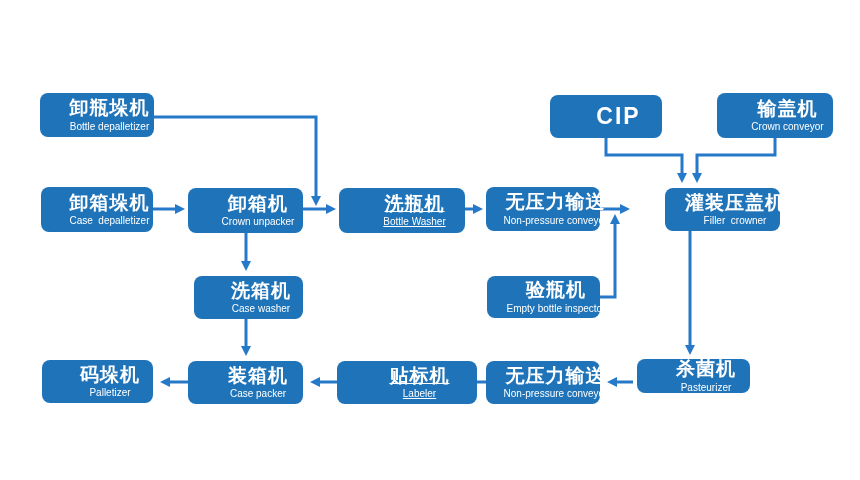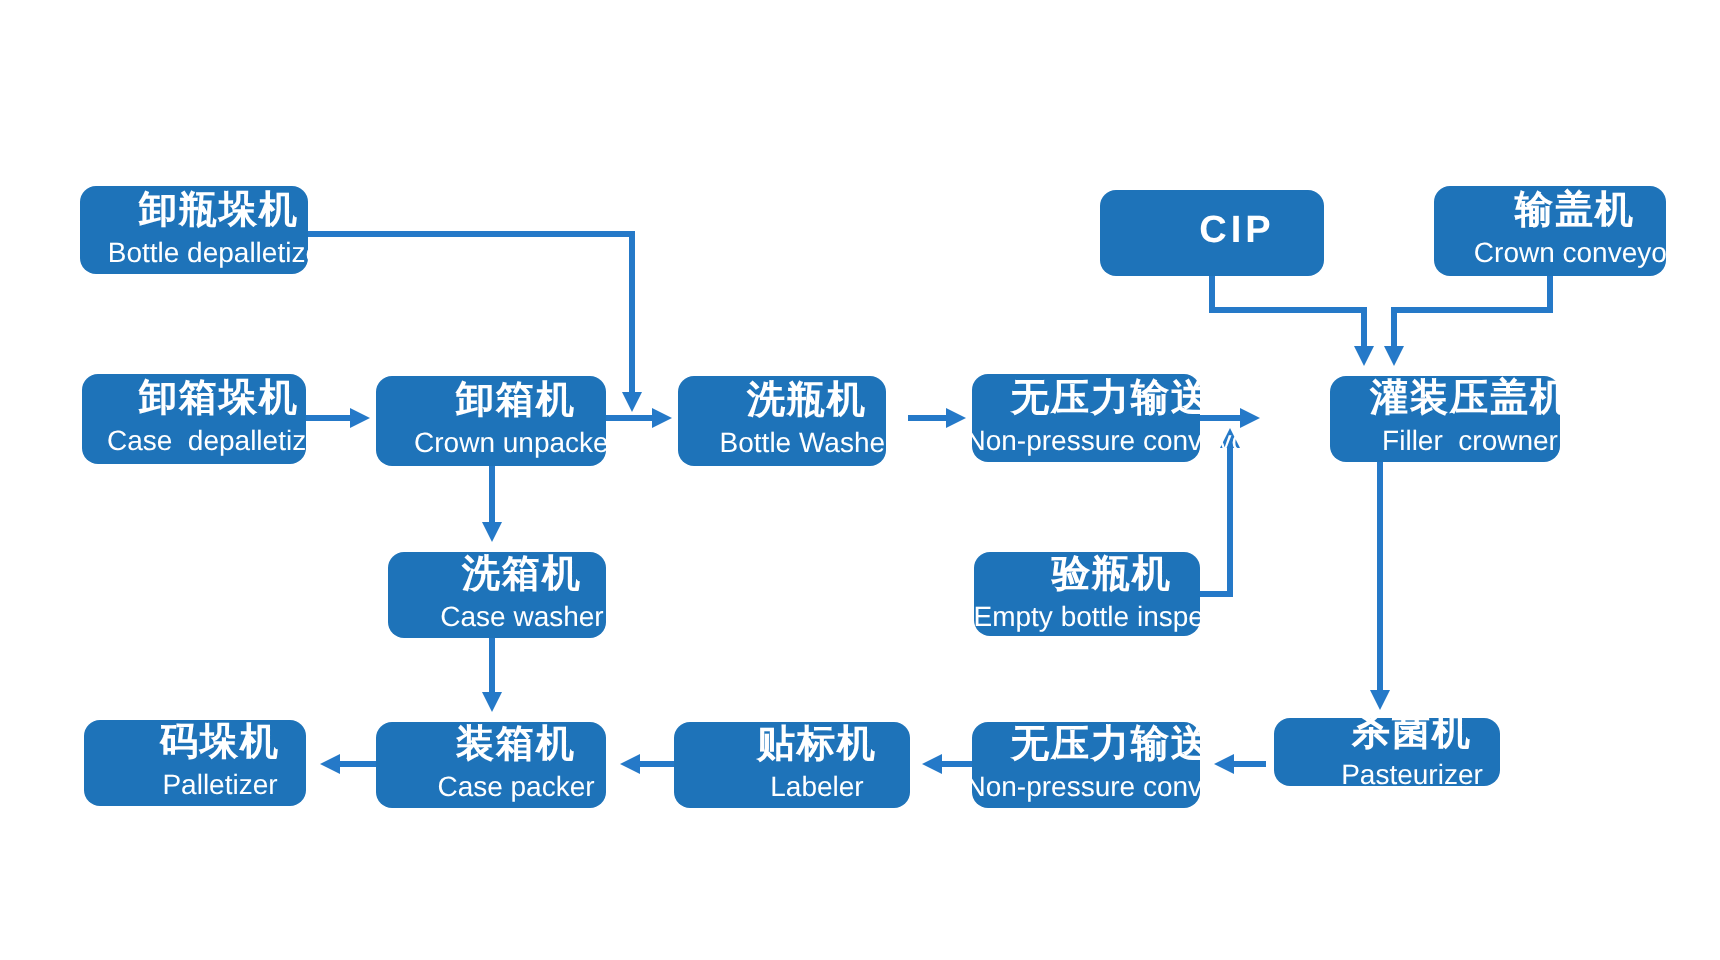--- a/index.html
+++ b/index.html
@@ -20,23 +20,23 @@
     align-items:center;justify-content:center;
     text-align:center;
     box-sizing:border-box;
     line-height:1.1;
     padding-left:25px;
   }
   .zh{
     font-size:19px;font-weight:bold;letter-spacing:1px;
     white-space:pre;
   }
-  .zh.big{font-size:19px;letter-spacing:2px;}
+  .zh.big{font-size:23px;letter-spacing:2px;}
   .en{
-    font-size:14px;font-weight:normal;margin-top:2px;
+    font-size:10px;font-weight:normal;margin-top:2px;
     white-space:pre;
   }
 </style>
 </head>
 <body>
 
 <div id="canvas">
 
   <svg id="arrows" viewBox="0 0 860 480" xmlns="http://www.w3.org/2000/svg">
     <defs>
@@ -76,21 +76,21 @@
   </div>
 
   <div class="node" style="left:717px;top:93px;width:116px;height:45px;">
     <div class="zh">输盖机</div>
     <div class="en">Crown conveyor</div>
   </div>
   <div class="node" style="left:188px;top:188px;width:115px;height:45px;justify-content:center;">
     <div class="zh">卸箱机</div>
     <div class="en">Crown unpacker</div>
   </div>
-  <div class="node" style="left:339px;top:188px;width:104px;height:45px;">
+  <div class="node" style="left:339px;top:188px;width:126px;height:45px;text-decoration:underline;">
     <div class="zh">洗瓶机</div>
     <div class="en">Bottle Washer</div>
   </div>
   <div class="node" style="left:486px;top:187px;width:114px;height:44px;">
     <div class="zh">无压力输送</div>
     <div class="en">Non-pressure conveyor</div>
   </div>
   <div class="node" style="left:633px;top:188px;width:115px;height:43px;margin-left:32px;">
     <div class="zh">灌装压盖机</div>
     <div class="en">Filler  crowner</div>
@@ -106,21 +106,21 @@
   </div>
 
   <div class="node" style="left:42px;top:360px;width:111px;height:43px;">
     <div class="zh">码垛机</div>
     <div class="en">Palletizer</div>
   </div>
   <div class="node" style="left:188px;top:361px;width:115px;height:43px;">
     <div class="zh">装箱机</div>
     <div class="en">Case packer</div>
   </div>
-  <div class="node" style="left:337px;top:361px;width:118px;height:43px;">
+  <div class="node" style="left:337px;top:361px;width:140px;height:43px;text-decoration:underline;">
     <div class="zh">贴标机</div>
     <div class="en">Labeler</div>
   </div>
   <div class="node" style="left:486px;top:361px;width:114px;height:43px;">
     <div class="zh">无压力输送</div>
     <div class="en">Non-pressure conveyor</div>
   </div>
   <div class="node" style="left:637px;top:359px;width:113px;height:34px;">
     <div class="zh">杀菌机</div>
     <div class="en">Pasteurizer</div>

